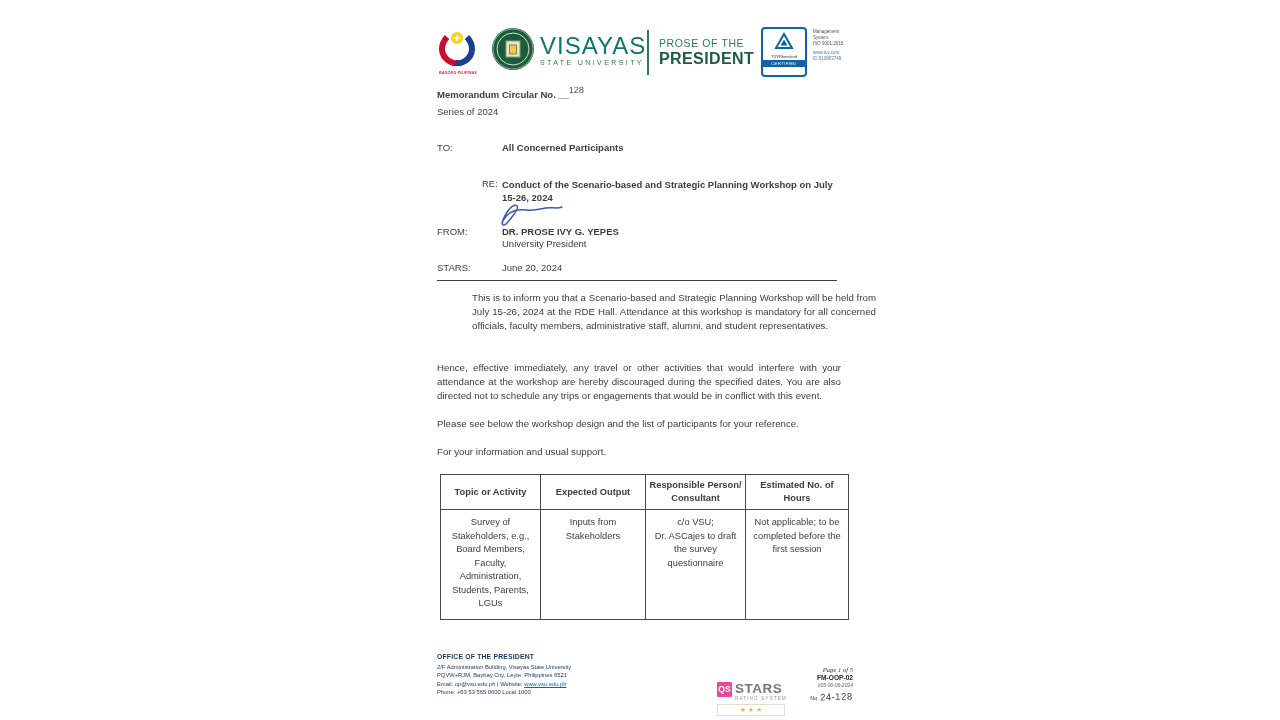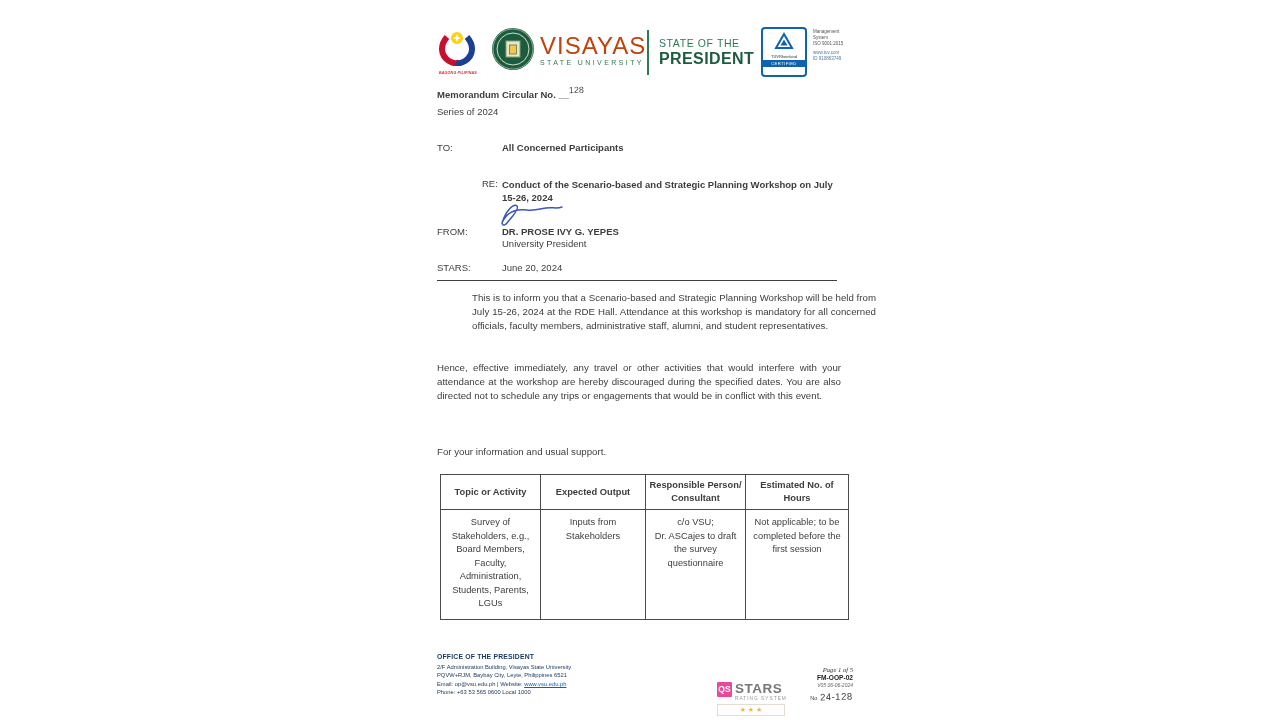--- a/index.html
+++ b/index.html
@@ -2,21 +2,21 @@
 <html><head>
 <meta charset="utf-8">
 <style>
   * { margin:0; padding:0; box-sizing:border-box; }
   html,body { width:1280px; height:720px; background:#ffffff; font-family:"Liberation Sans", sans-serif; }
   .page { position:absolute; left:430px; top:0; width:430px; height:720px; color:#3d3d3d; }
   .abs { position:absolute; }
 
   
   .bp-label { font-size:3.6px; font-weight:bold; font-style:italic; color:#d21f2e; text-align:center; letter-spacing:.2px; margin-top:1px; }
-  .wordmark-main { font-size:24px; letter-spacing:1px; color:#c2410c; font-weight:500; line-height:24px; }
+  .wordmark-main { font-size:24px; letter-spacing:1px; color:#0f766e; font-weight:500; line-height:24px; }
   .wordmark-sub { font-size:7px; letter-spacing:2.4px; color:#33794f; margin-top:1px; }
   .hdr-divider { width:2px; height:45px; background:#2f7b52; }
   .office-1 { font-size:10.5px; letter-spacing:.6px; color:#2a7a55; }
   .office-2 { font-size:16px; letter-spacing:.4px; color:#1d5c42; font-weight:bold; margin-top:1px; }
 
   .tuv-badge { width:46px; height:50px; border:2px solid #0e63b0; border-radius:4px; background:#fff; overflow:hidden; text-align:center; }
   .tuv-brand { font-size:4px; color:#333; line-height:5px; }
   .tuv-cert { background:#0e63b0; color:#fff; font-size:4.2px; line-height:7px; letter-spacing:.4px; margin-top:1px; }
   .tuv-side { font-size:4.5px; color:#555; line-height:5.8px; }
   .tuv-side .blue { color:#4d7aa8; margin-top:4px; }
@@ -85,21 +85,21 @@
   </div>
 
   <div class="abs" style="left:110px; top:34px;">
     <div class="wordmark-main">VISAYAS</div>
     <div class="wordmark-sub">STATE UNIVERSITY</div>
   </div>
 
   <div class="abs hdr-divider" style="left:217px; top:30px;"></div>
 
   <div class="abs" style="left:229px; top:37px;">
-    <div class="office-1">STATE OF THE</div>
+    <div class="office-1">PROSE OF THE</div>
     <div class="office-2">PRESIDENT</div>
   </div>
 
   <div class="abs tuv-badge" style="left:331px; top:27px;">
     <svg width="20" height="18" viewBox="0 0 20 18" style="margin-top:3px;">
       <path d="M10 2 L18 16 L2 16 Z" fill="none" stroke="#0e63b0" stroke-width="2"></path>
       <path d="M10 7.5 L13.5 13.5 L6.5 13.5 Z" fill="#0e63b0"></path>
     </svg>
     <div class="tuv-brand">TÜVRheinland</div>
     <div class="tuv-cert">CERTIFIED</div>
@@ -132,20 +132,21 @@
   <div class="abs f-val f-bold" style="left:72px; top:226px;">DR. PROSE IVY G. YEPES</div>
   <div class="abs f-val" style="left:72px; top:238px;">University President</div>
 
   <div class="abs f-label" style="left:7px; top:262px;">STARS:</div>
   <div class="abs f-val" style="left:72px; top:262px;">June 20, 2024</div>
 
   <div class="abs rule" style="left:7px; top:280px; width:400px;"></div>
 
   <div class="abs para" style="left:7px; top:291px;margin-left:35px;">This is to inform you that a Scenario-based and Strategic Planning Workshop will be held from July 15-26, 2024 at the RDE Hall. Attendance at this workshop is mandatory for all concerned officials, faculty members, administrative staff, alumni, and student representatives.</div>
   <div class="abs para" style="left:7px; top:361px;">Hence, effective immediately, any travel or other activities that would interfere with your attendance at the workshop are hereby discouraged during the specified dates. You are also directed not to schedule any trips or engagements that would be in conflict with this event.</div>
+  <div class="abs para-plain" style="left:7px; top:417px;">Please see below the workshop design and the list of participants for your reference.</div>
   <div class="abs para-plain" style="left:7px; top:445px;">For your information and usual support.</div>
 
   <table class="wtable abs" style="left:10px; top:474px;">
     <colgroup>
         <col style="width:100px">
         <col style="width:105px">
         <col style="width:100px">
         <col style="width:103px">
       </colgroup>
     <thead>

